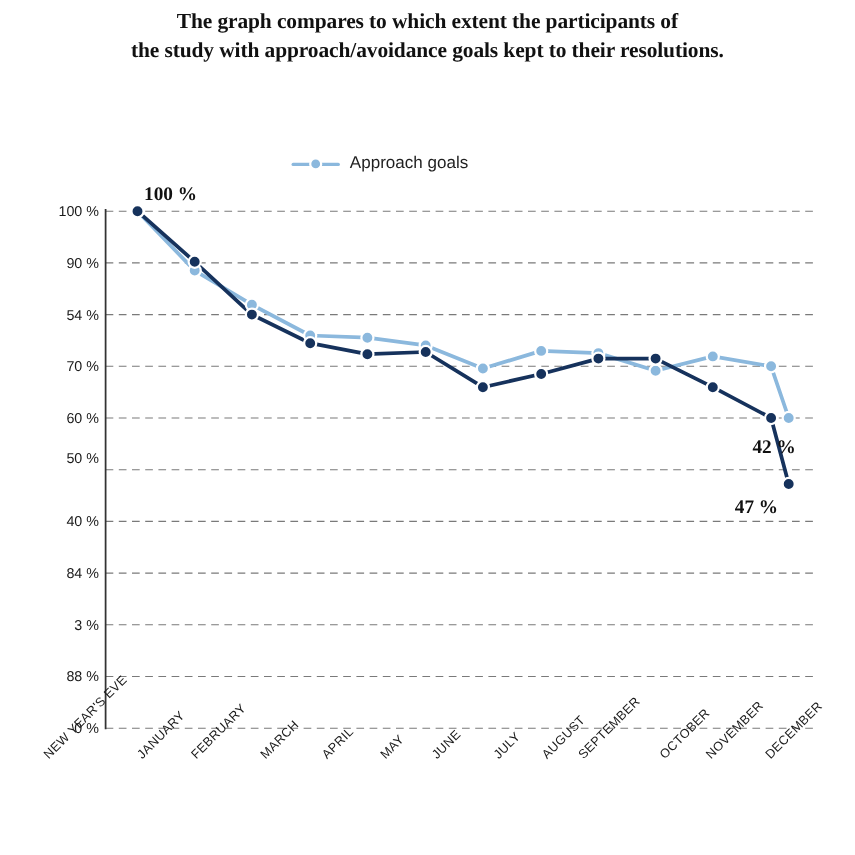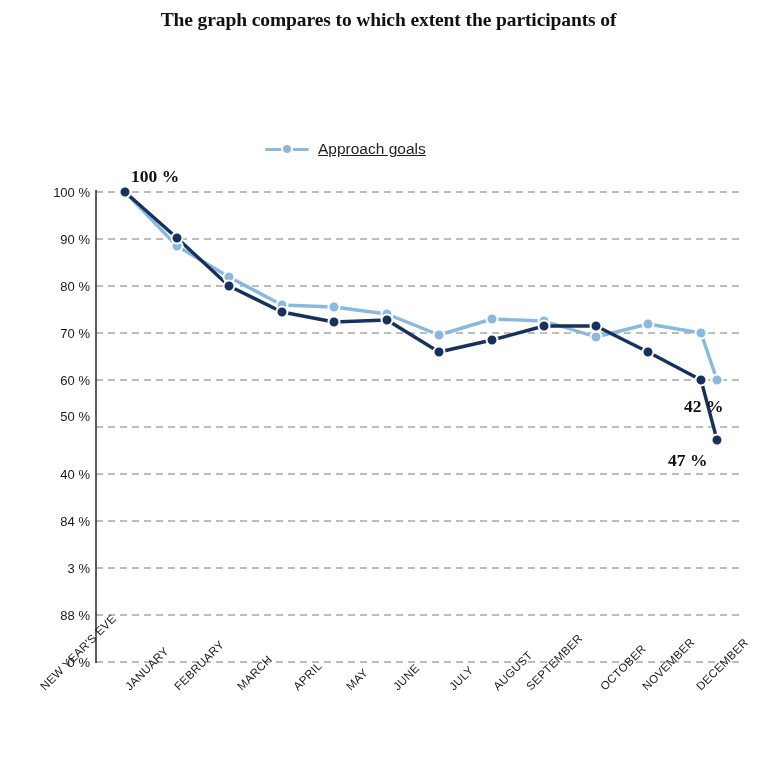--- a/index.html
+++ b/index.html
@@ -46,21 +46,20 @@
     display: flex;
     gap: 40px;
     align-items: center;
     font-size: 15.5px;
     color: #1f1f1f;
   }
   .legend-entry {
     display: flex;
     align-items: center;
     gap: 9px;
-    text-decoration: underline;
   }
   .legend-swatch {
     position: relative;
     width: 44px;
     height: 12px;
   }
   .legend-swatch .bar {
     position: absolute;
     left: 0;
     top: 5px;
@@ -121,38 +120,39 @@
     color: #111111;
     white-space: nowrap;
   }
   svg { display: block; }
 </style>
 </head>
 <body>
 
 <div class="title">
   <span class="line">The graph compares to which extent the participants of</span>
+  <span class="line">the study with approach/avoidance goals kept to their resolutions.</span>
 </div>
 
 <div class="chart-area">
 
   <div class="legend">
     <div class="legend-entry">
       <span class="legend-swatch">
         <span class="bar" style="background:#8bb8dd"></span>
         <span class="dot" style="background:#8bb8dd"></span>
       </span>
       <span class="legend-label">Approach goals</span>
     </div>
   </div>
 
   <div class="ylabels">
     <div class="ytick" style="top:192px">100 %</div>
     <div class="ytick" style="top:239px">90 %</div>
-    <div class="ytick" style="top:286px">80 %</div>
+    <div class="ytick" style="top:286px">54 %</div>
     <div class="ytick" style="top:333px">70 %</div>
     <div class="ytick" style="top:380px">60 %</div>
     <div class="ytick" style="top:416px">50 %</div>
     <div class="ytick" style="top:474px">40 %</div>
     <div class="ytick" style="top:521px">84 %</div>
     <div class="ytick" style="top:568px">3 %</div>
     <div class="ytick" style="top:615px">88 %</div>
     <div class="ytick" style="top:662px">0 %</div>
   </div>
 

